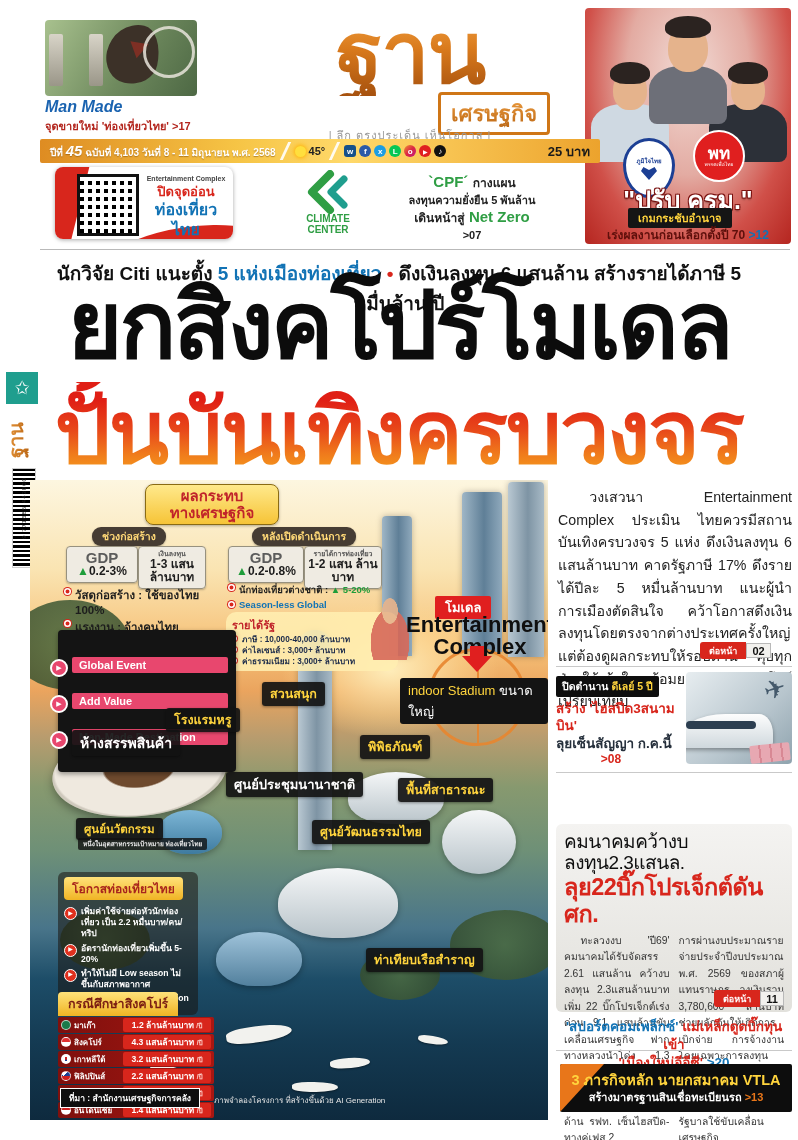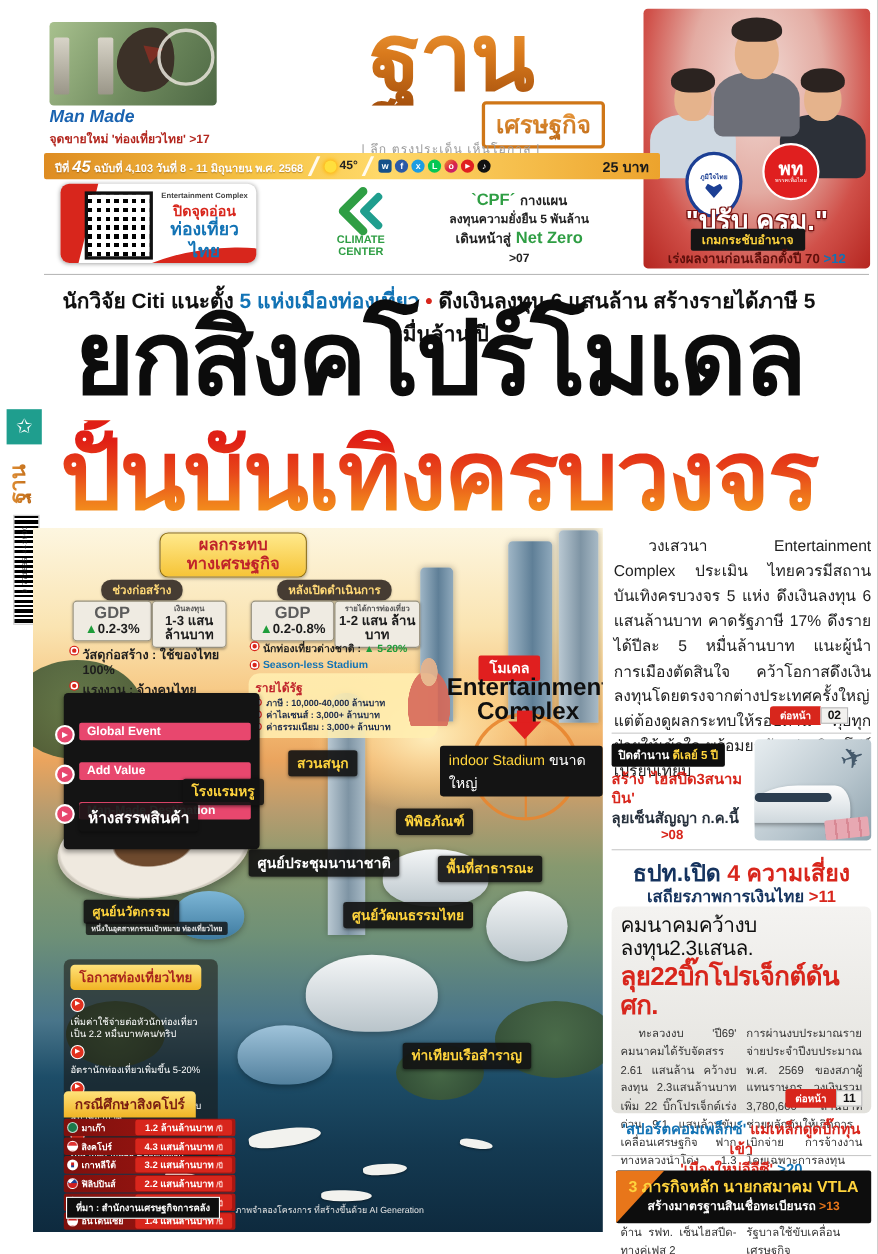--- a/index.html
+++ b/index.html
@@ -153,21 +153,21 @@
   #stadium-label .y{color:#ffd43d;}
   #stadium-label .w{color:#fff;}
 
   .map-label{position:absolute;background:rgba(18,18,18,.92);color:#ffd43d;font-size:12.5px;font-weight:800;padding:2px 8px;border-radius:3px;white-space:nowrap;box-shadow:0 1px 3px rgba(0,0,0,.4);}
   .map-label.white{color:#fff;font-size:14px;}
   #innov-note{left:48px;top:358px;background:rgba(18,18,18,.8);color:#e8e8e8;font-size:6.5px;font-weight:bold;padding:1px 5px;border-radius:2px;white-space:nowrap;}
 
   
   #opp-box{left:28px;top:392px;width:140px;background:rgba(25,20,14,.55);border-radius:6px;padding:5px 6px;box-sizing:border-box;}
   #opp-title{display:inline-block;background:linear-gradient(180deg,#ffe27a,#f0b424);color:#a8241c;font-size:12px;font-weight:800;padding:2px 8px;border-radius:4px;margin-bottom:3px;}
-  .opp-item{display:flex;gap:4px;color:#fff;font-size:8.6px;font-weight:normal;line-height:1.3;margin:3px 0;flex-direction:column;}
+  .opp-item{display:flex;gap:4px;color:#fff;font-size:8.6px;font-weight:bold;line-height:1.3;margin:3px 0;}
   .opp-arrow{width:11px;height:11px;border-radius:50%;background:#e0301e;border:1.5px solid #fff;color:#fff;font-size:6px;display:flex;align-items:center;justify-content:center;flex:none;margin-top:1px;}
 
   
   #case-box{left:28px;top:512px;width:156px;}
   #case-title{display:inline-block;background:linear-gradient(180deg,#ffe27a,#f0b424);color:#7a1d12;font-size:12.5px;font-weight:800;padding:2px 10px;border-radius:4px 4px 0 0;}
   .case-row{display:flex;align-items:center;gap:3px;background:linear-gradient(90deg,#7e100d,#a81712);padding:1px 3px;margin-top:1px;border-radius:2px;}
   .case-row .cname{color:#fff;font-size:8px;font-weight:bold;width:46px;}
   .case-row .cval{background:#d8261c;border-radius:2px;color:#fff;font-size:8.6px;font-weight:800;padding:0 4px;flex:1;text-align:center;}
   .case-row .cval .unit{font-size:6.5px;color:#ffd6d0;font-weight:bold;}
   .flag{width:10px;height:10px;border-radius:50%;flex:none;border:1px solid rgba(255,255,255,.7);box-sizing:border-box;}
@@ -412,21 +412,21 @@
           <span>แรงงาน : จ้างคนไทย</span>
         </div>
     </div>
     <div class="abs" id="impact-right-bullets">
       <div class="rb">
           <span class="rdot"></span>
         <span><span>นักท่องเที่ยวต่างชาติ :</span> <span class="up">▲ 5-20%</span></span>
         </div>
       <div class="rb">
           <span class="rdot"></span>
-          <span class="blue">Season-less Stadium</span>
+          <span class="blue">Season-less Global</span>
         </div>
     </div>
     <div class="abs" id="state-rev">
       <div class="title">รายได้รัฐ</div>
       <div class="item">
           <span class="rdot"></span>
           <span>ภาษี : 10,000-40,000 ล้านบาท</span>
         </div>
       <div class="item">
           <span class="rdot"></span>
@@ -540,24 +540,20 @@
     <div id="hsr-l2">ลุยเซ็นสัญญา ก.ค.นี้</div>
     <div id="hsr-page">&gt;08</div>
   </div>
   <div class="abs" id="hsr-img">
     <div class="plane">✈</div>
     <div class="train"></div>
     <div class="money"></div>
   </div>
   <div class="abs divider" id="div2"></div>
 
-  <div class="abs" id="bot-block">
-    <div id="bot-l1"><span>ธปท.เปิด</span> <span class="red">4 ความเสี่ยง</span></div>
-    <div id="bot-l2"><span>เสถียรภาพการเงินไทย</span> <span class="red">&gt;11</span></div>
-  </div>
 
   <div class="abs" id="transport">
     <h3>คมนาคมคว้างบลงทุน2.3แสนล.</h3>
     <h4>ลุย22บิ๊กโปรเจ็กต์ดันศก.</h4>
     <div class="cols">
       <div class="col first">ทะลวงงบ 'ปี69' คมนาคมได้รับจัดสรร 2.61 แสนล้าน คว้างบลงทุน 2.3แสนล้านบาทเพิ่ม 22 บิ๊กโปรเจ็กต์เร่งด่วน 9.1 แสนล้านขับเคลื่อนเศรษฐกิจ ฟากทางหลวงนำโด่ง 1.3 แสนล้าน ดันมอเตอร์เวย์ 2 สาย-รฟม. ลุยรถไฟฟ้า 4 สาย ด้าน รฟท. เซ็นไฮสปีด-ทางคู่เฟส 2</div>
       <div class="col">การผ่านงบประมาณรายจ่ายประจำปีงบประมาณ พ.ศ. 2569 ของสภาผู้แทนราษฎร วงเงินรวม 3,780,600 ล้านบาท ช่วยผลักดันให้เกิดการเบิกจ่าย การจ้างงาน โดยเฉพาะการลงทุนโครงสร้างพื้นฐานโครงการขนาดใหญ่ หนึ่งในเฟืองจักรสำคัญที่รัฐบาลใช้ขับเคลื่อนเศรษฐกิจ</div>
     </div>
     <div class="cont-tag" id="transport-cont">
       <span class="pill">ต่อหน้า</span>

